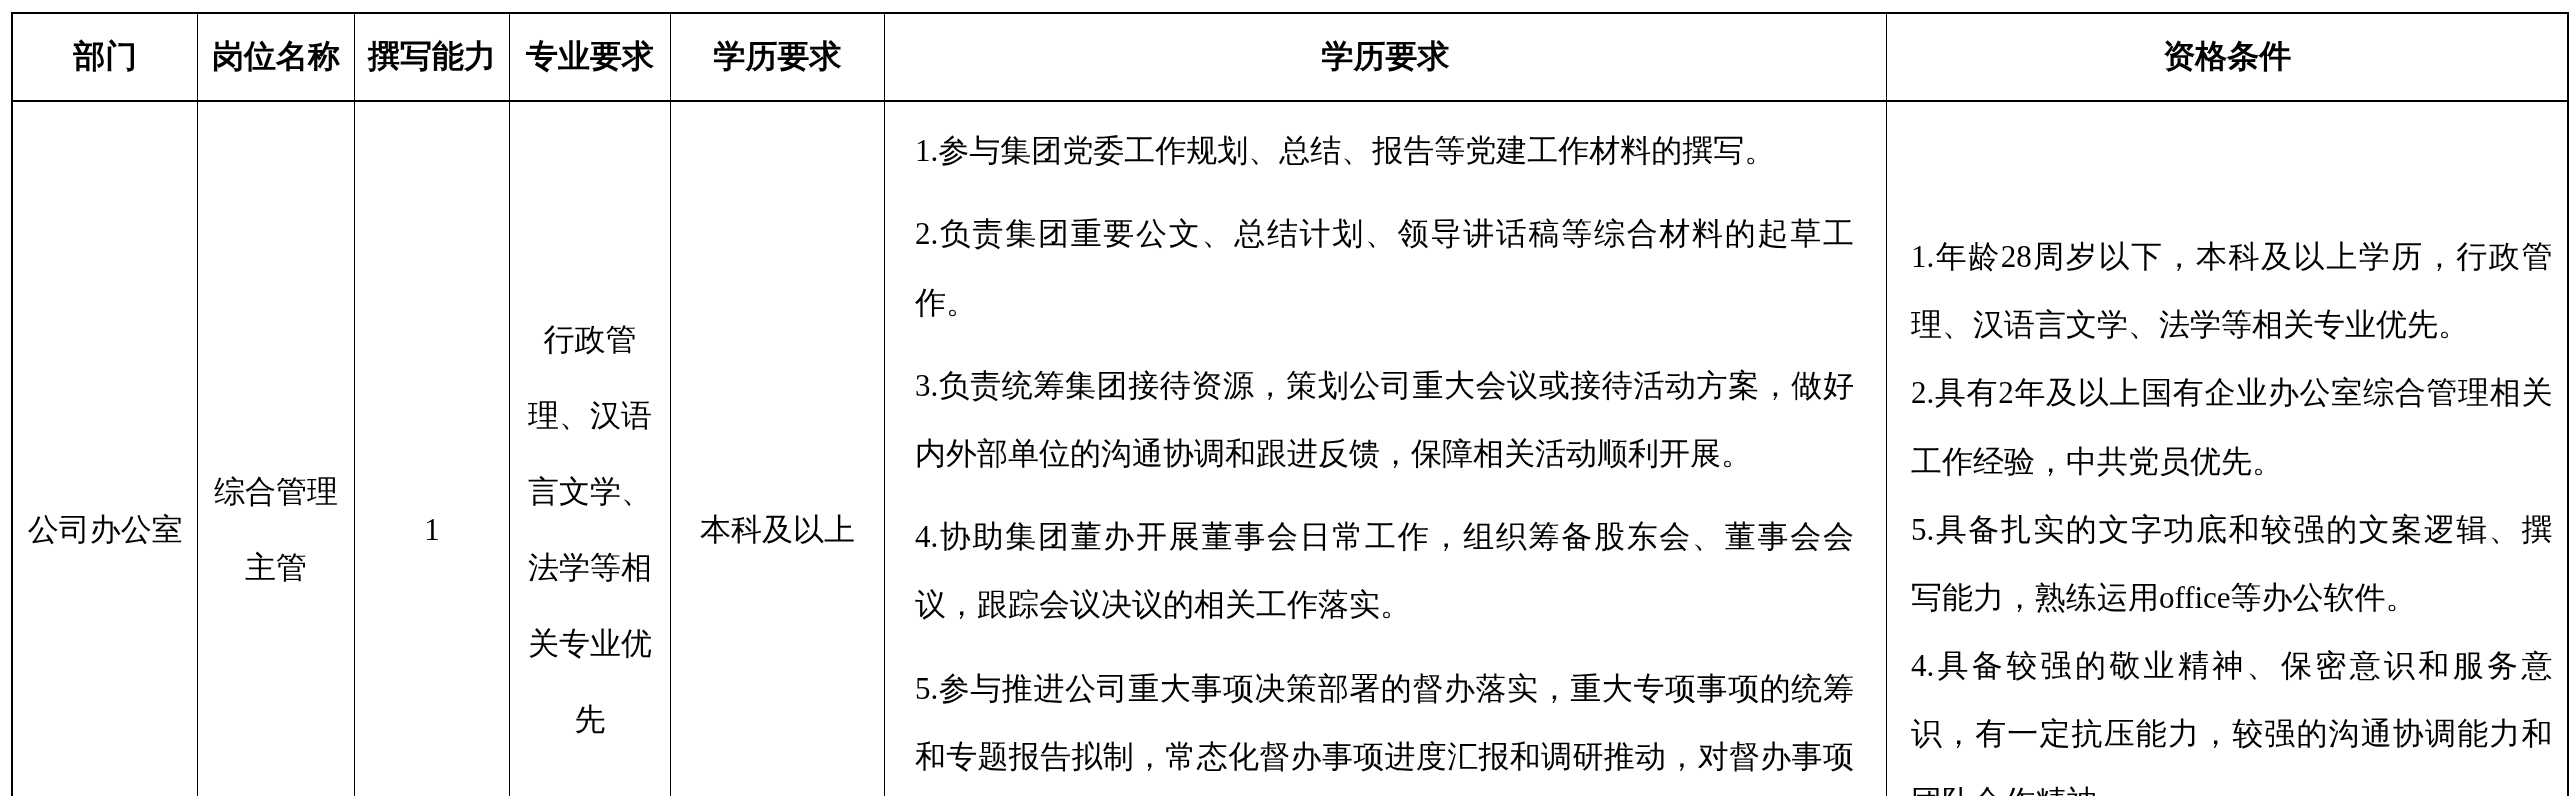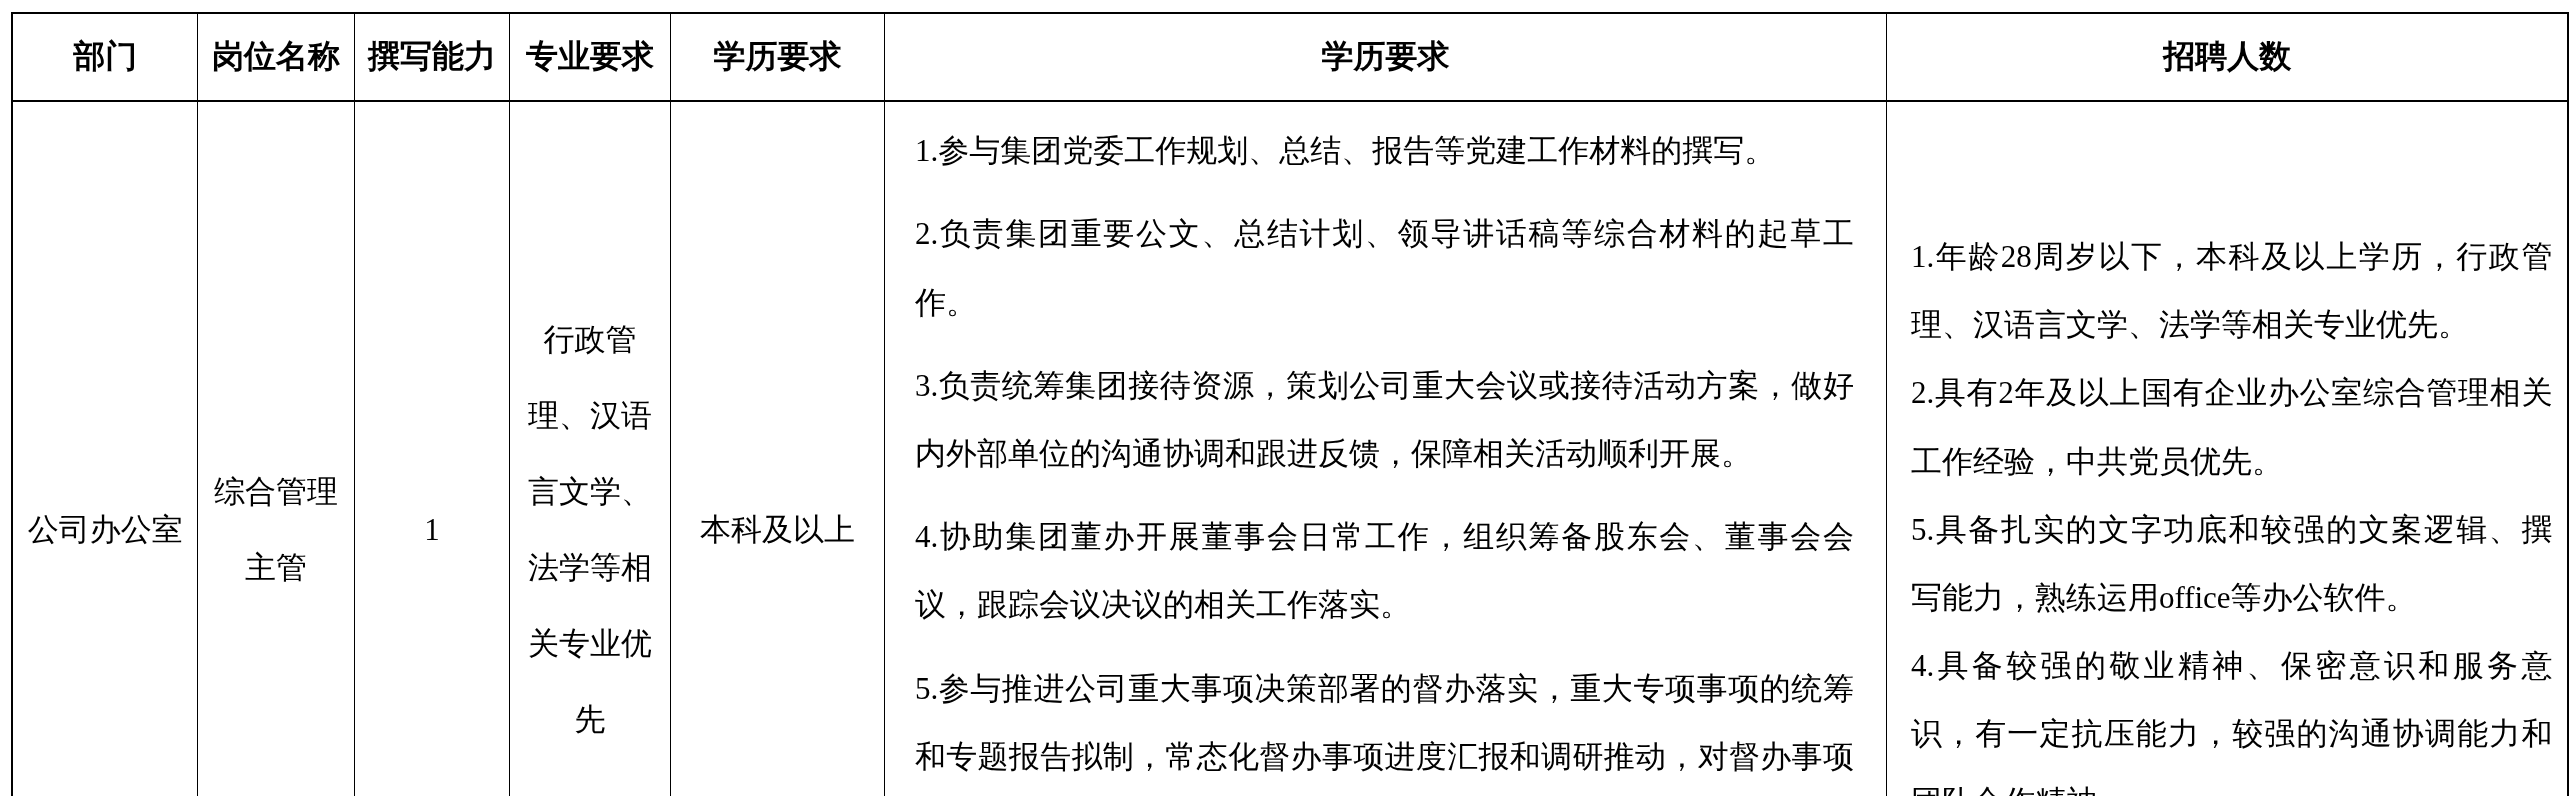--- a/index.html
+++ b/index.html
@@ -86,21 +86,21 @@
     <col style="width:682px">
   </colgroup>
   <thead>
     <tr>
       <th>部门</th>
       <th>岗位名称</th>
       <th>撰写能力</th>
       <th>专业要求</th>
       <th>学历要求</th>
       <th>学历要求</th>
-      <th>招聘人数</th>
+      <th>资格条件</th>
     </tr>
   </thead>
   <tbody>
     <tr>
       <td class="cell-center">公司办公室</td>
       <td class="cell-wrap">综合管理主管</td>
       <td class="cell-center">1</td>
       <td class="cell-wrap">行政管理、汉语言文学、法学等相关专业优先</td>
       <td class="cell-center">本科及以上</td>
       <td class="cell-desc">

